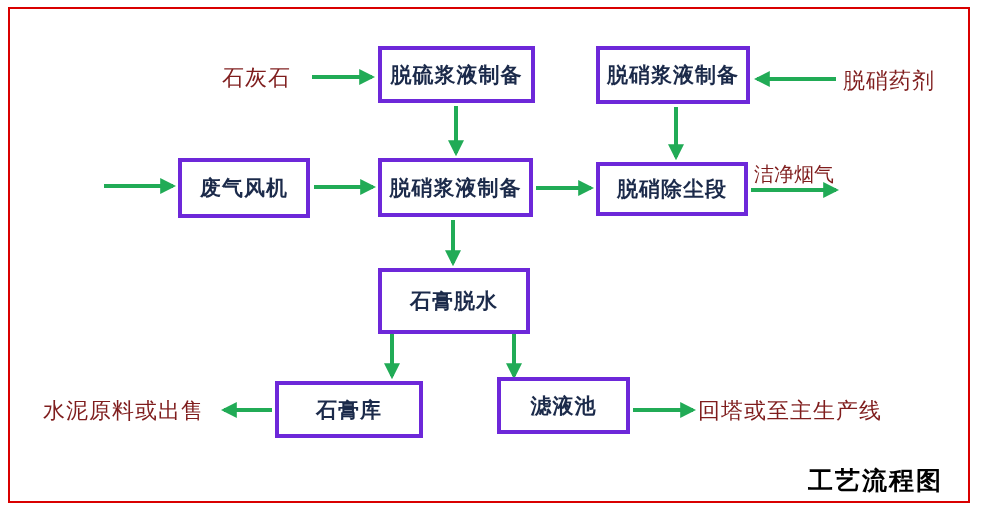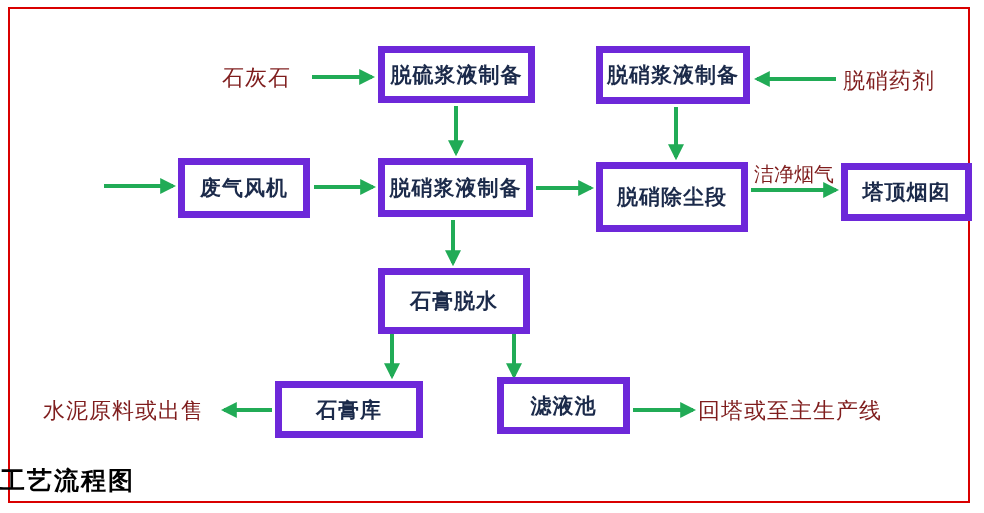--- a/index.html
+++ b/index.html
@@ -6,34 +6,34 @@
   #stage{
     position:relative;width:984px;height:513px;background:#ffffff;
     font-family:"Liberation Serif", serif;overflow:hidden;
   }
   .frame{
     position:absolute;left:8px;top:7px;width:962px;height:496px;
     border:2px solid #d90000;box-sizing:border-box;
   }
   .node{
     position:absolute;box-sizing:border-box;
-    border:7px solid #6d28d9;background:#ffffff;
+    border:4px solid #6d28d9;background:#ffffff;
     display:flex;align-items:center;justify-content:center;
     font-weight:bold;color:#1b2a4a;font-size:21px;letter-spacing:1px;
     white-space:nowrap;
   }
   .lbl{
     position:absolute;font-weight:normal;color:#7f1d1d;font-size:22px;
     letter-spacing:1px;white-space:nowrap;
   }
   .lbl.small{font-size:20px;letter-spacing:0;}
   .title{
-    position:absolute;left:0;width:912px;text-align:left;top:464px;
+    position:absolute;left:0;width:912px;text-align:right;top:464px;
     font-family:"Liberation Sans", sans-serif;
-    font-weight:bold;color:#000000;font-size:25px;letter-spacing:2px;
+    font-weight:bold;color:#000000;font-size:25px;letter-spacing:2px;padding-left:31px;
   }
   svg.arrows{position:absolute;left:0;top:0;width:984px;height:513px;pointer-events:none;}
   svg.arrows line{stroke:#21ab56;stroke-width:4;}
 </style>
 </head>
 <body>
 
 <div id="stage">
 
   <div class="frame"></div>
@@ -60,23 +60,22 @@
   </svg>
 
   <div class="node" style="left:378px;top:46px;width:157px;height:57px">脱硫浆液制备</div>
 
   <div class="node" style="left:596px;top:46px;width:154px;height:58px">脱硝浆液制备</div>
 
   <div class="node" style="left:178px;top:158px;width:132px;height:60px">废气风机</div>
 
   <div class="node" style="left:378px;top:158px;width:155px;height:59px">脱硝浆液制备</div>
 
-  <div class="node" style="left:596px;top:162px;width:152px;height:70px">脱硝除尘段</div>
+  <div class="node" style="left:596px;top:162px;width:152px;height:54px">脱硝除尘段</div>
 
-  <div class="node" style="left:841px;top:163px;width:131px;height:58px">塔顶烟囱</div>
 
   <div class="node" style="left:378px;top:268px;width:152px;height:66px">石膏脱水</div>
 
   <div class="node" style="left:275px;top:381px;width:148px;height:57px">石膏库</div>
 
   <div class="node" style="left:497px;top:377px;width:133px;height:57px">滤液池</div>
 
   <div class="lbl" style="left:222px;top:63px">石灰石</div>
 
 

